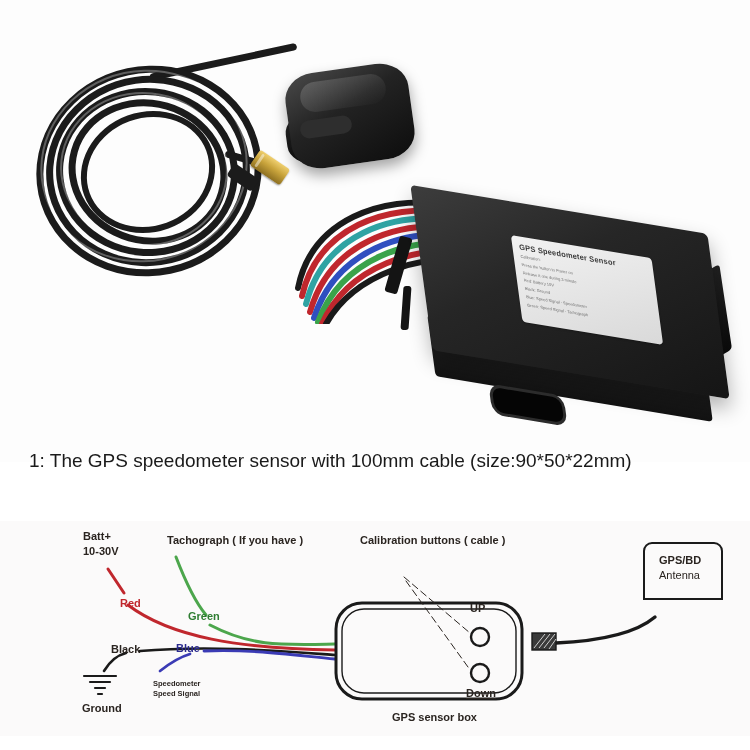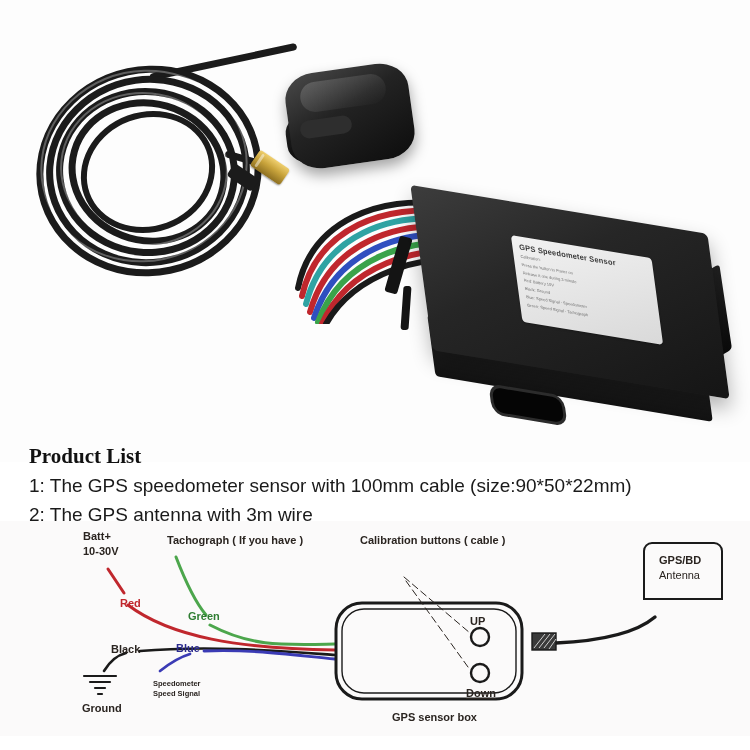--- a/index.html
+++ b/index.html
@@ -155,23 +155,21 @@
         <div class="lbl-line">Release it one during 3 minute</div>
         <div class="lbl-line">Red:      Battery 10V</div>
         <div class="lbl-line">Black:   Ground</div>
         <div class="lbl-line">Blue:     Speed Signal - Speedometer</div>
         <div class="lbl-line">Green:  Speed Signal - Tachograph</div>
       </div>
     </div>
   </div>
 
   <div class="plist">
-    <h2>Product List</h2>
     <div class="li">1: The GPS speedometer sensor with 100mm cable (size:90*50*22mm)</div>
-    <div class="li">2: The GPS antenna with 3m wire</div>
   </div>
 
   <div class="diagram">
     <svg width="750" height="215" viewBox="0 0 750 215">
       <g fill="none" stroke-linecap="round">
 
         <path d="M108,48 L124,72" stroke="#c0272d" stroke-width="3"></path>
         <path d="M128,84 C170,116 240,128 335,129" stroke="#c0272d" stroke-width="3"></path>
 
         <path d="M176,36 C186,62 196,82 206,94" stroke="#4ca64c" stroke-width="3"></path>
@@ -227,21 +225,21 @@
     <div class="dlabel" style="left:111px;top:121px;text-align:center;">Black</div>
     <div class="dlabel" style="left:82px;top:180px;">Ground</div>
 
     <div class="dlabel" style="left:176px;top:120px;color:#2b2b8f;">Blue</div>
     <div class="dlabel sm" style="left:153px;top:158px;">
       <span>Speedometer</span><br>
       <span>Speed Signal</span>
     </div>
 
     <div class="dlabel" style="left:360px;top:12px;">Calibration buttons ( cable )</div>
-    <div class="dlabel" style="left:470px;top:93px;text-align:center;">UP</div>
+    <div class="dlabel" style="left:470px;top:80px;text-align:center;">UP</div>
     <div class="dlabel" style="left:466px;top:165px;text-decoration:underline;">Down</div>
 
     <div class="dlabel" style="left:659px;top:32px;text-align:left;width:60px;">
       <span>GPS/BD</span><br>
       <span style="font-weight:normal;">Antenna</span>
     </div>
 
     <div class="dlabel" style="left:392px;top:189px;">GPS sensor box</div>
   </div>
 

